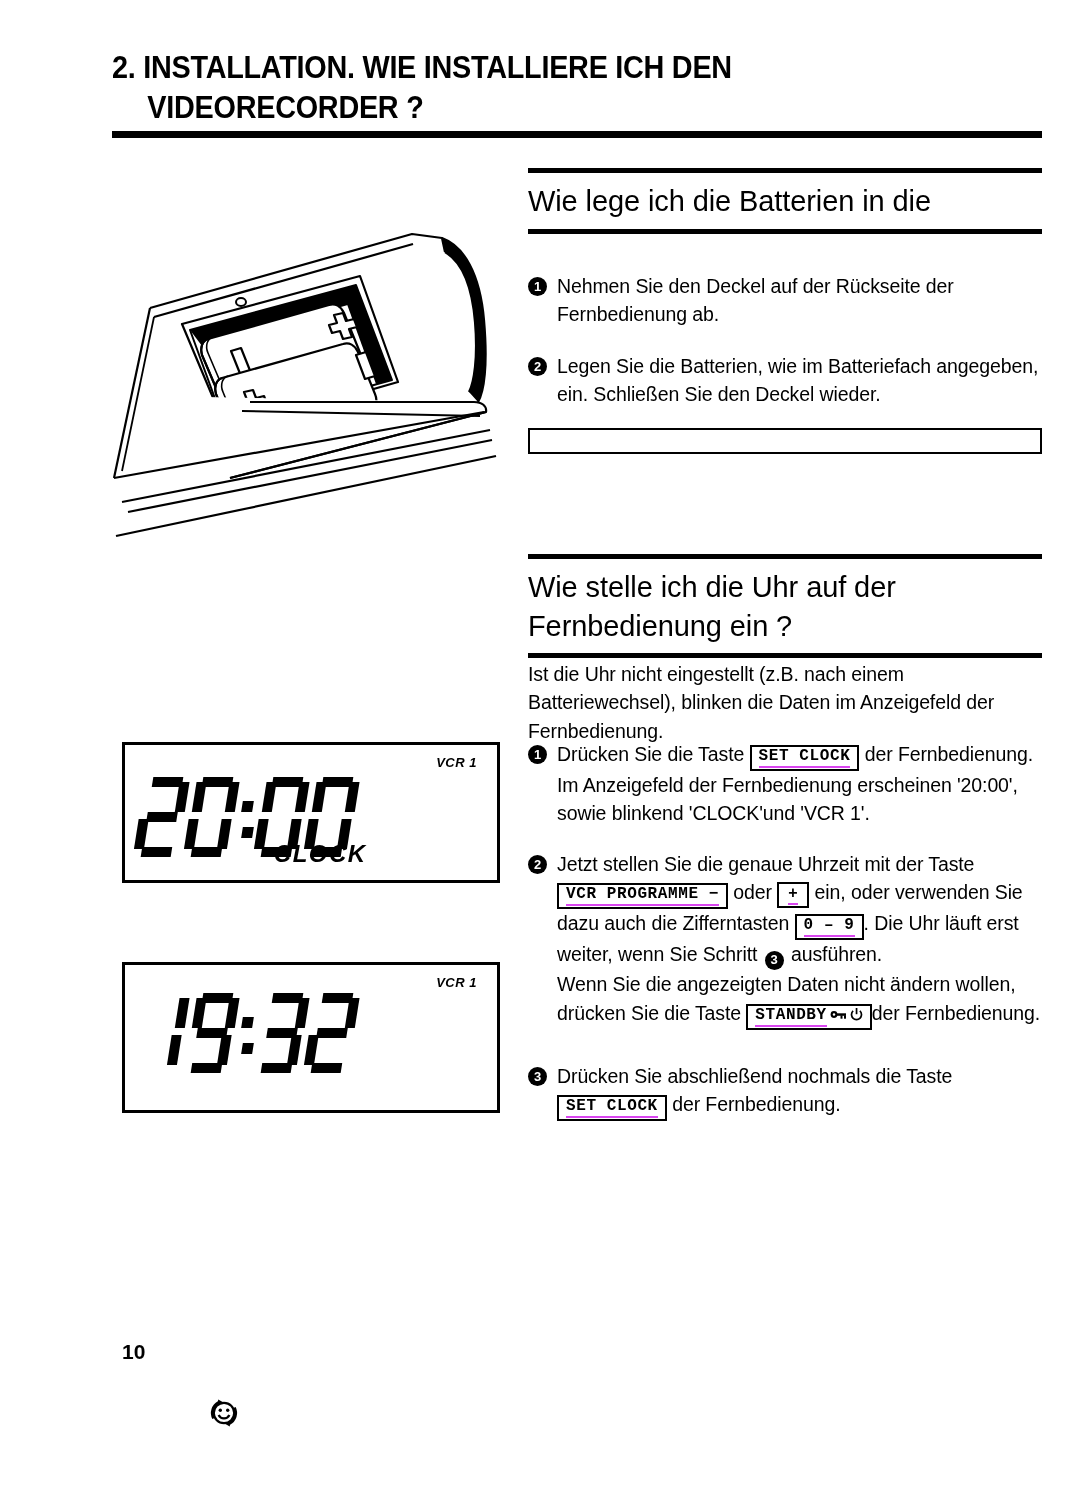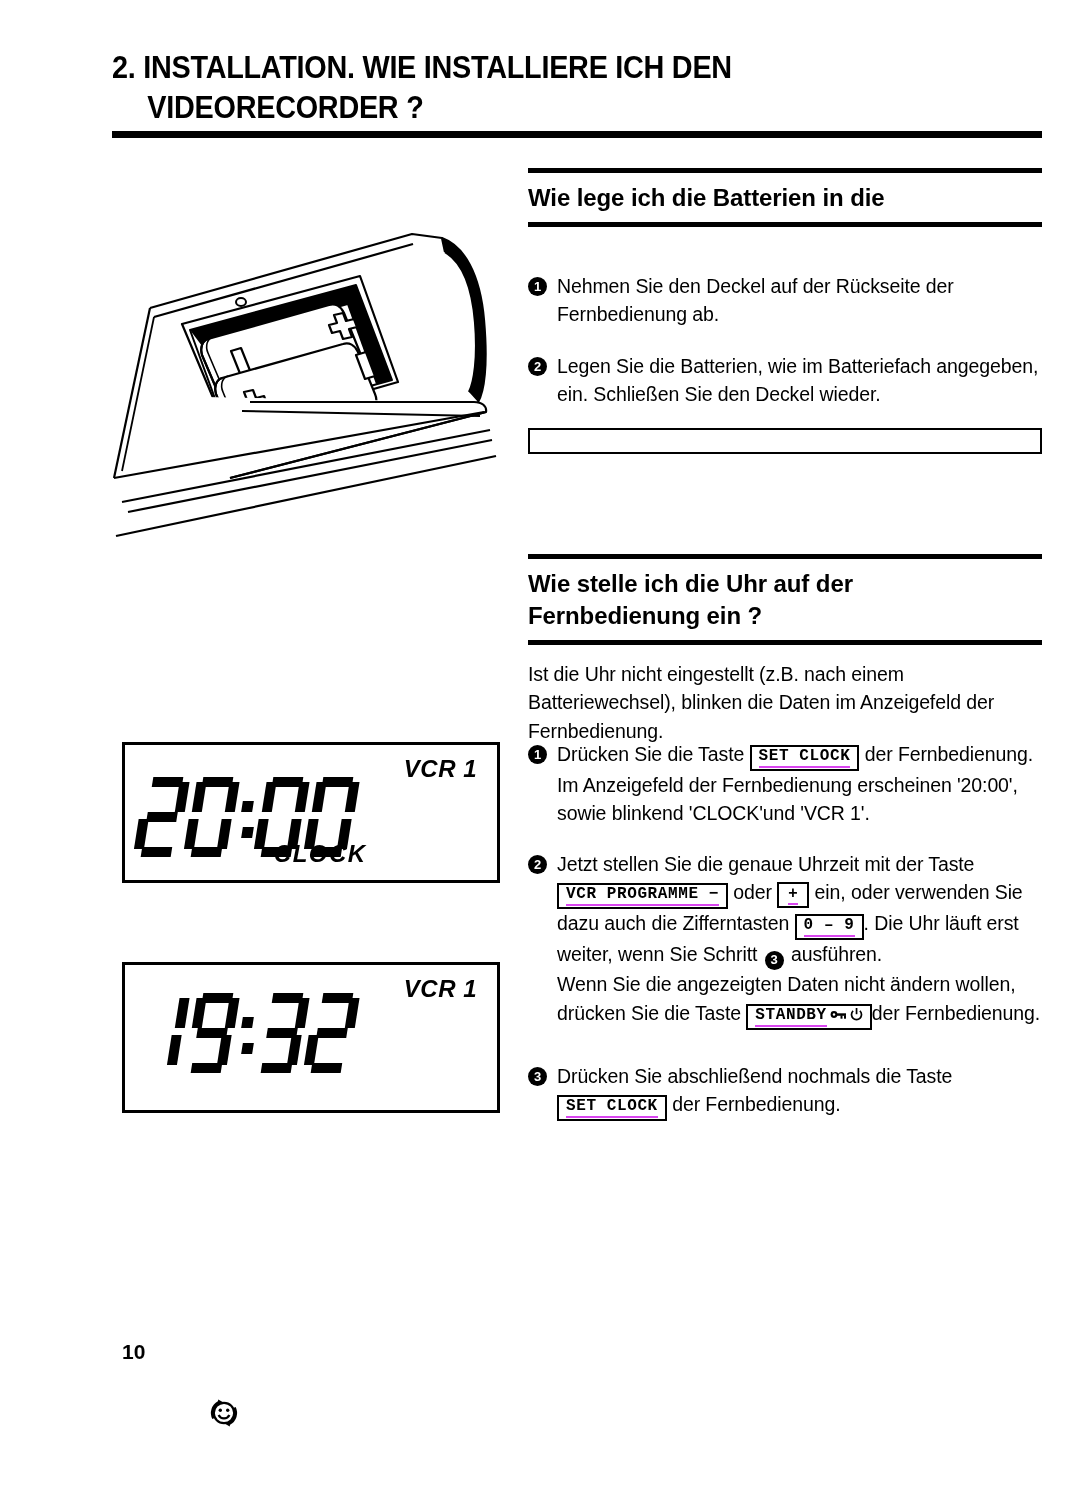--- a/index.html
+++ b/index.html
@@ -56,21 +56,21 @@
     border: 3px solid #000;
     background: #fff;
   }
   .lcd-1 { left: 122px; top: 742px; width: 372px; height: 135px; }
   .lcd-2 { left: 122px; top: 962px; width: 372px; height: 145px; }
 
   .lcd-vcr {
     position: absolute;
     right: 20px;
     top: 10px;
-    font-size: 24px;
+    font-size: 13px;
     font-weight: bold;
     font-style: italic;
     letter-spacing: 0.5px;
   }
   .lcd-clock-label {
     position: absolute;
     left: 50%;
     bottom: 12px;
     transform: translateX(-40%);
     font-size: 24px;
@@ -113,22 +113,22 @@
     transform: skewX(-9deg);
   }
 
   
   .col-right { position: absolute; left: 528px; top: 0; width: 514px; }
 
   .sec-rule-top { height: 5px; background: #000; }
   .sec-rule-bot { height: 5px; background: #000; }
 
   .sec-head {
-    font-size: 24px;
-    font-weight: bold;
+    font-size: 29px;
+    font-weight: normal;
     line-height: 1.33;
     padding: 9px 0 8px 0;
     letter-spacing: -0.1px;
   }
 
   .body-text {
     font-size: 19.5px;
     line-height: 1.46;
     letter-spacing: -0.1px;
   }

